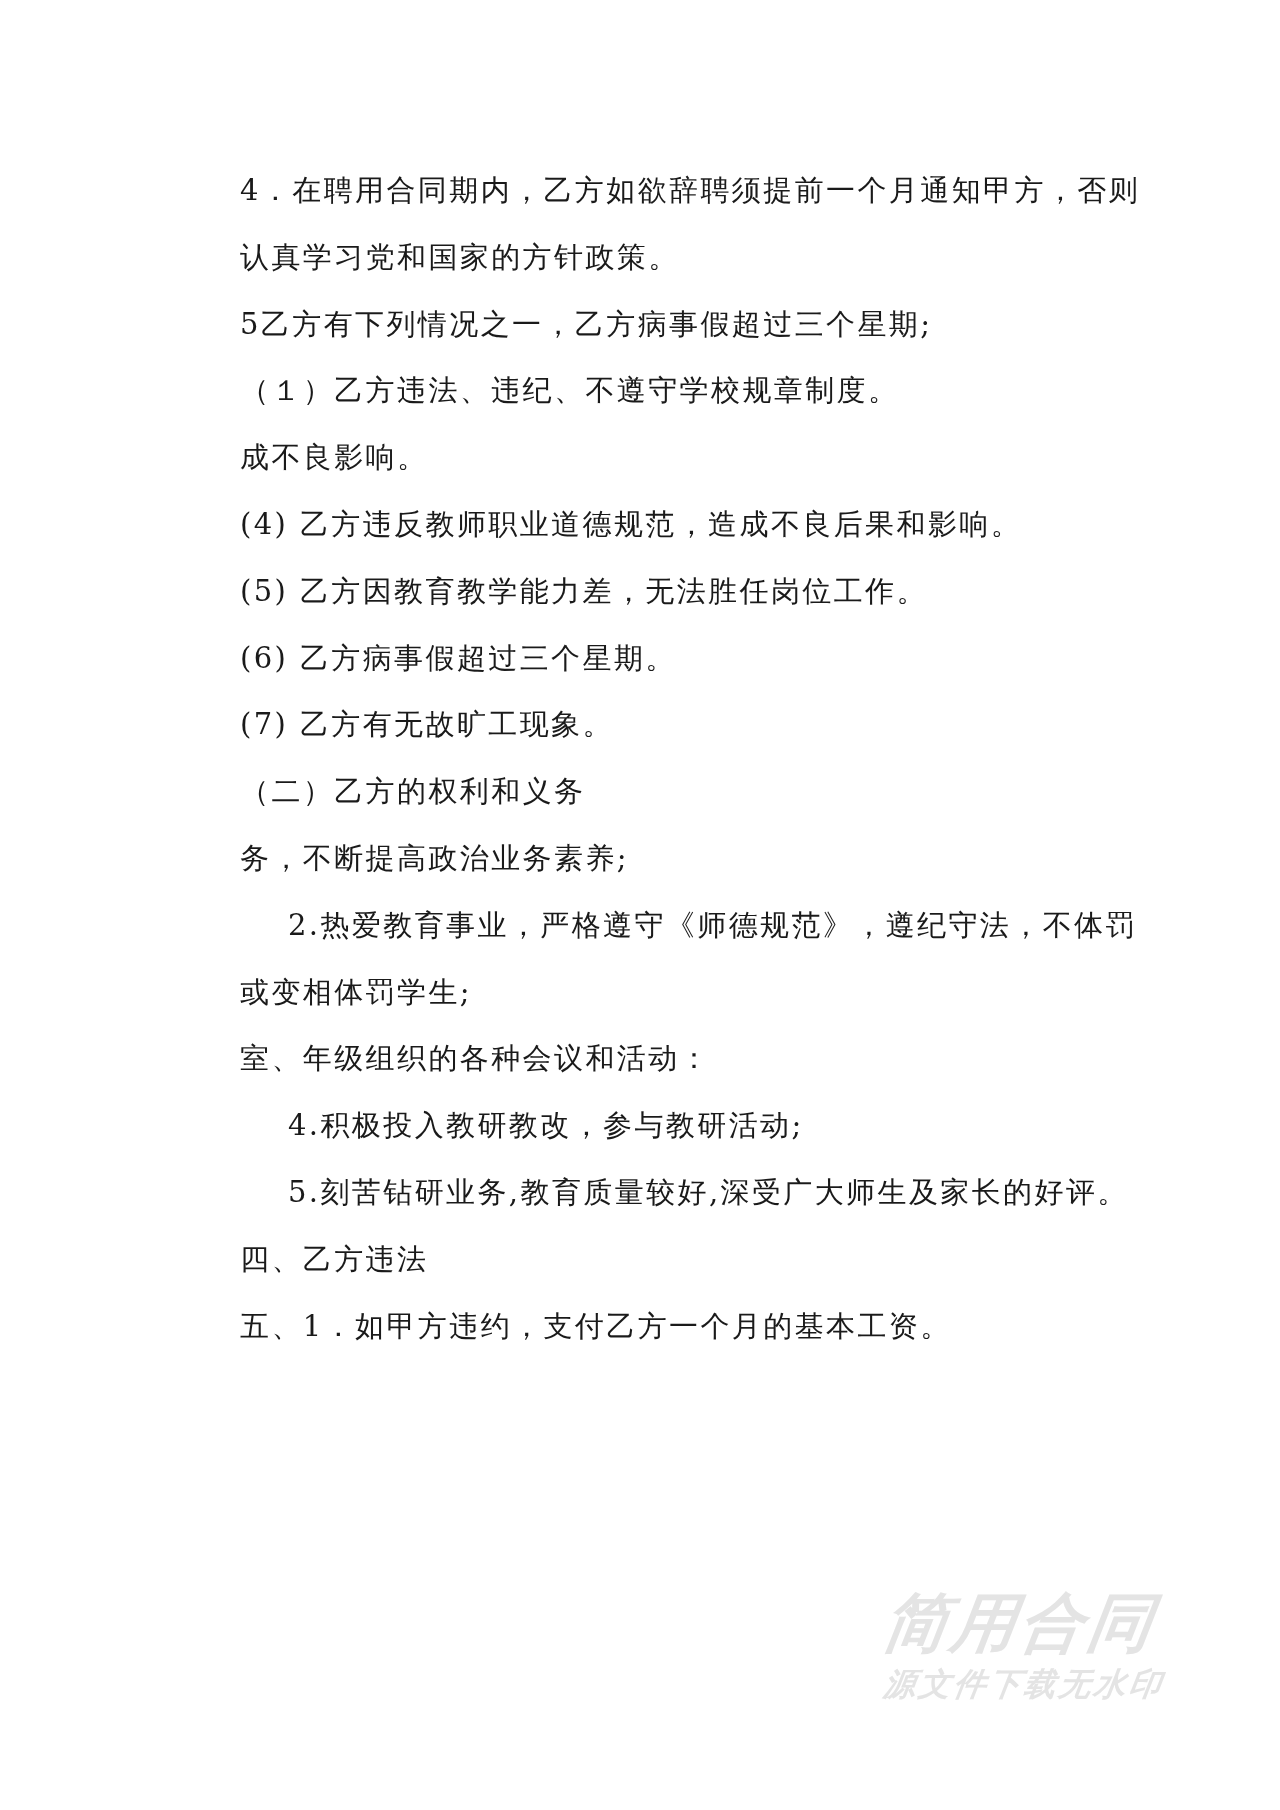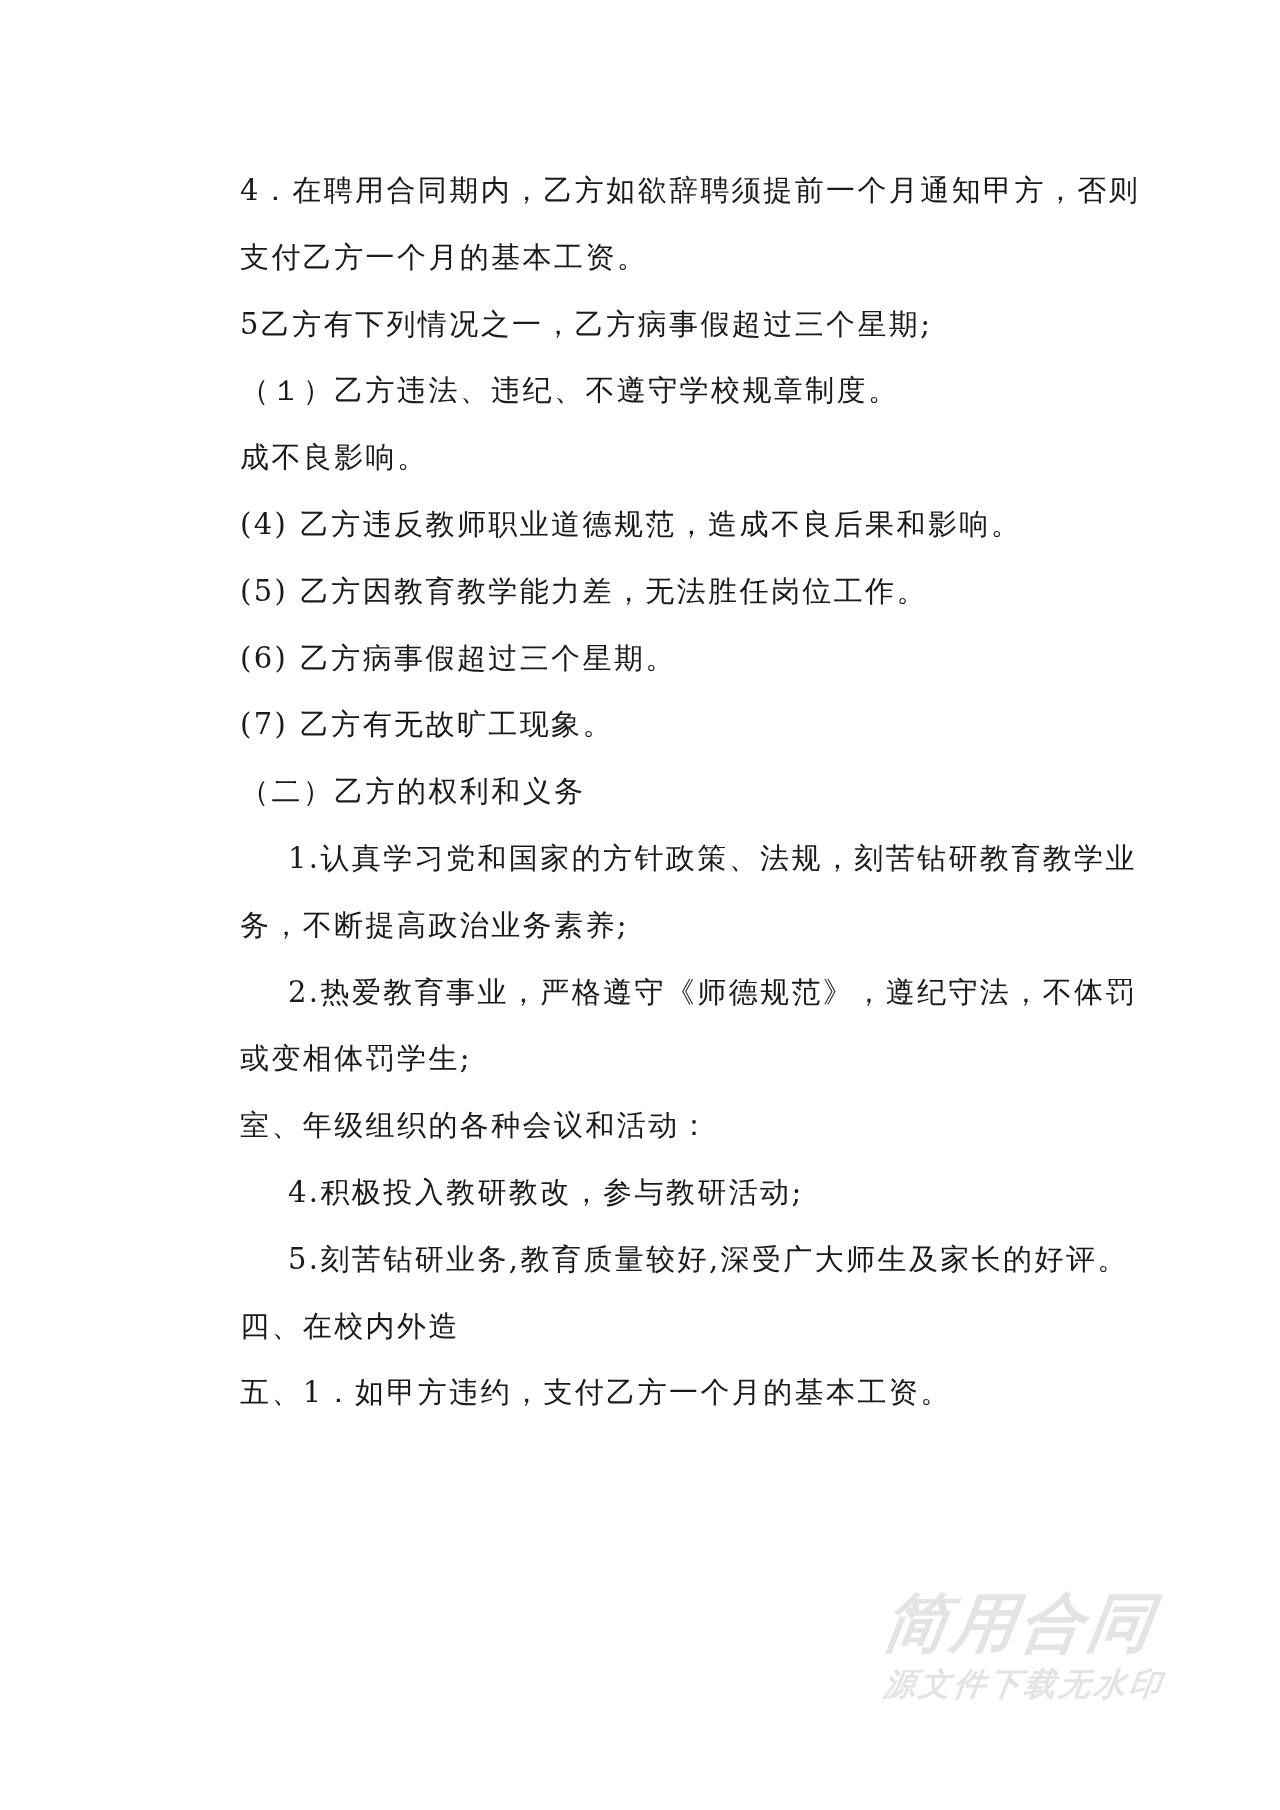--- a/index.html
+++ b/index.html
@@ -65,37 +65,36 @@
       transform: skewX(-8deg);
       white-space: nowrap;
     }
   </style>
 </head>
 <body>
 
 <div class="page">
   <div class="content">
     <div class="line">4．在聘用合同期内，乙方如欲辞聘须提前一个月通知甲方，否则</div>
-    <div class="line">支付乙方一个月的基本工资。</div>
+    <div class="line">认真学习党和国家的方针政策。</div>
     <div class="line">5乙方有下列情况之一，乙方病事假超过三个星期;</div>
     <div class="line">（１）乙方违法、违纪、不遵守学校规章制度。</div>
     <div class="line">成不良影响。</div>
     <div class="line">(4)  乙方违反教师职业道德规范，造成不良后果和影响。</div>
     <div class="line">(5)  乙方因教育教学能力差，无法胜任岗位工作。</div>
     <div class="line">(6) 乙方病事假超过三个星期。</div>
     <div class="line">(7)  乙方有无故旷工现象。</div>
     <div class="line">（二）乙方的权利和义务</div>
-    <div class="line indent">1.认真学习党和国家的方针政策、法规，刻苦钻研教育教学业</div>
     <div class="line">务，不断提高政治业务素养;</div>
     <div class="line indent">2.热爱教育事业，严格遵守《师德规范》，遵纪守法，不体罚</div>
     <div class="line">或变相体罚学生;</div>
     <div class="line">室、年级组织的各种会议和活动：</div>
     <div class="line indent">4.积极投入教研教改，参与教研活动;</div>
     <div class="line indent">5.刻苦钻研业务,教育质量较好,深受广大师生及家长的好评。</div>
-    <div class="line">四、在校内外造</div>
+    <div class="line">四、乙方违法</div>
     <div class="line">五、1．如甲方违约，支付乙方一个月的基本工资。</div>
   </div>
 
   <div class="watermark">
     <div class="wm-title">简用合同</div>
     <div class="wm-sub">源文件下载无水印</div>
   </div>
 </div>
 
 </body></html>

